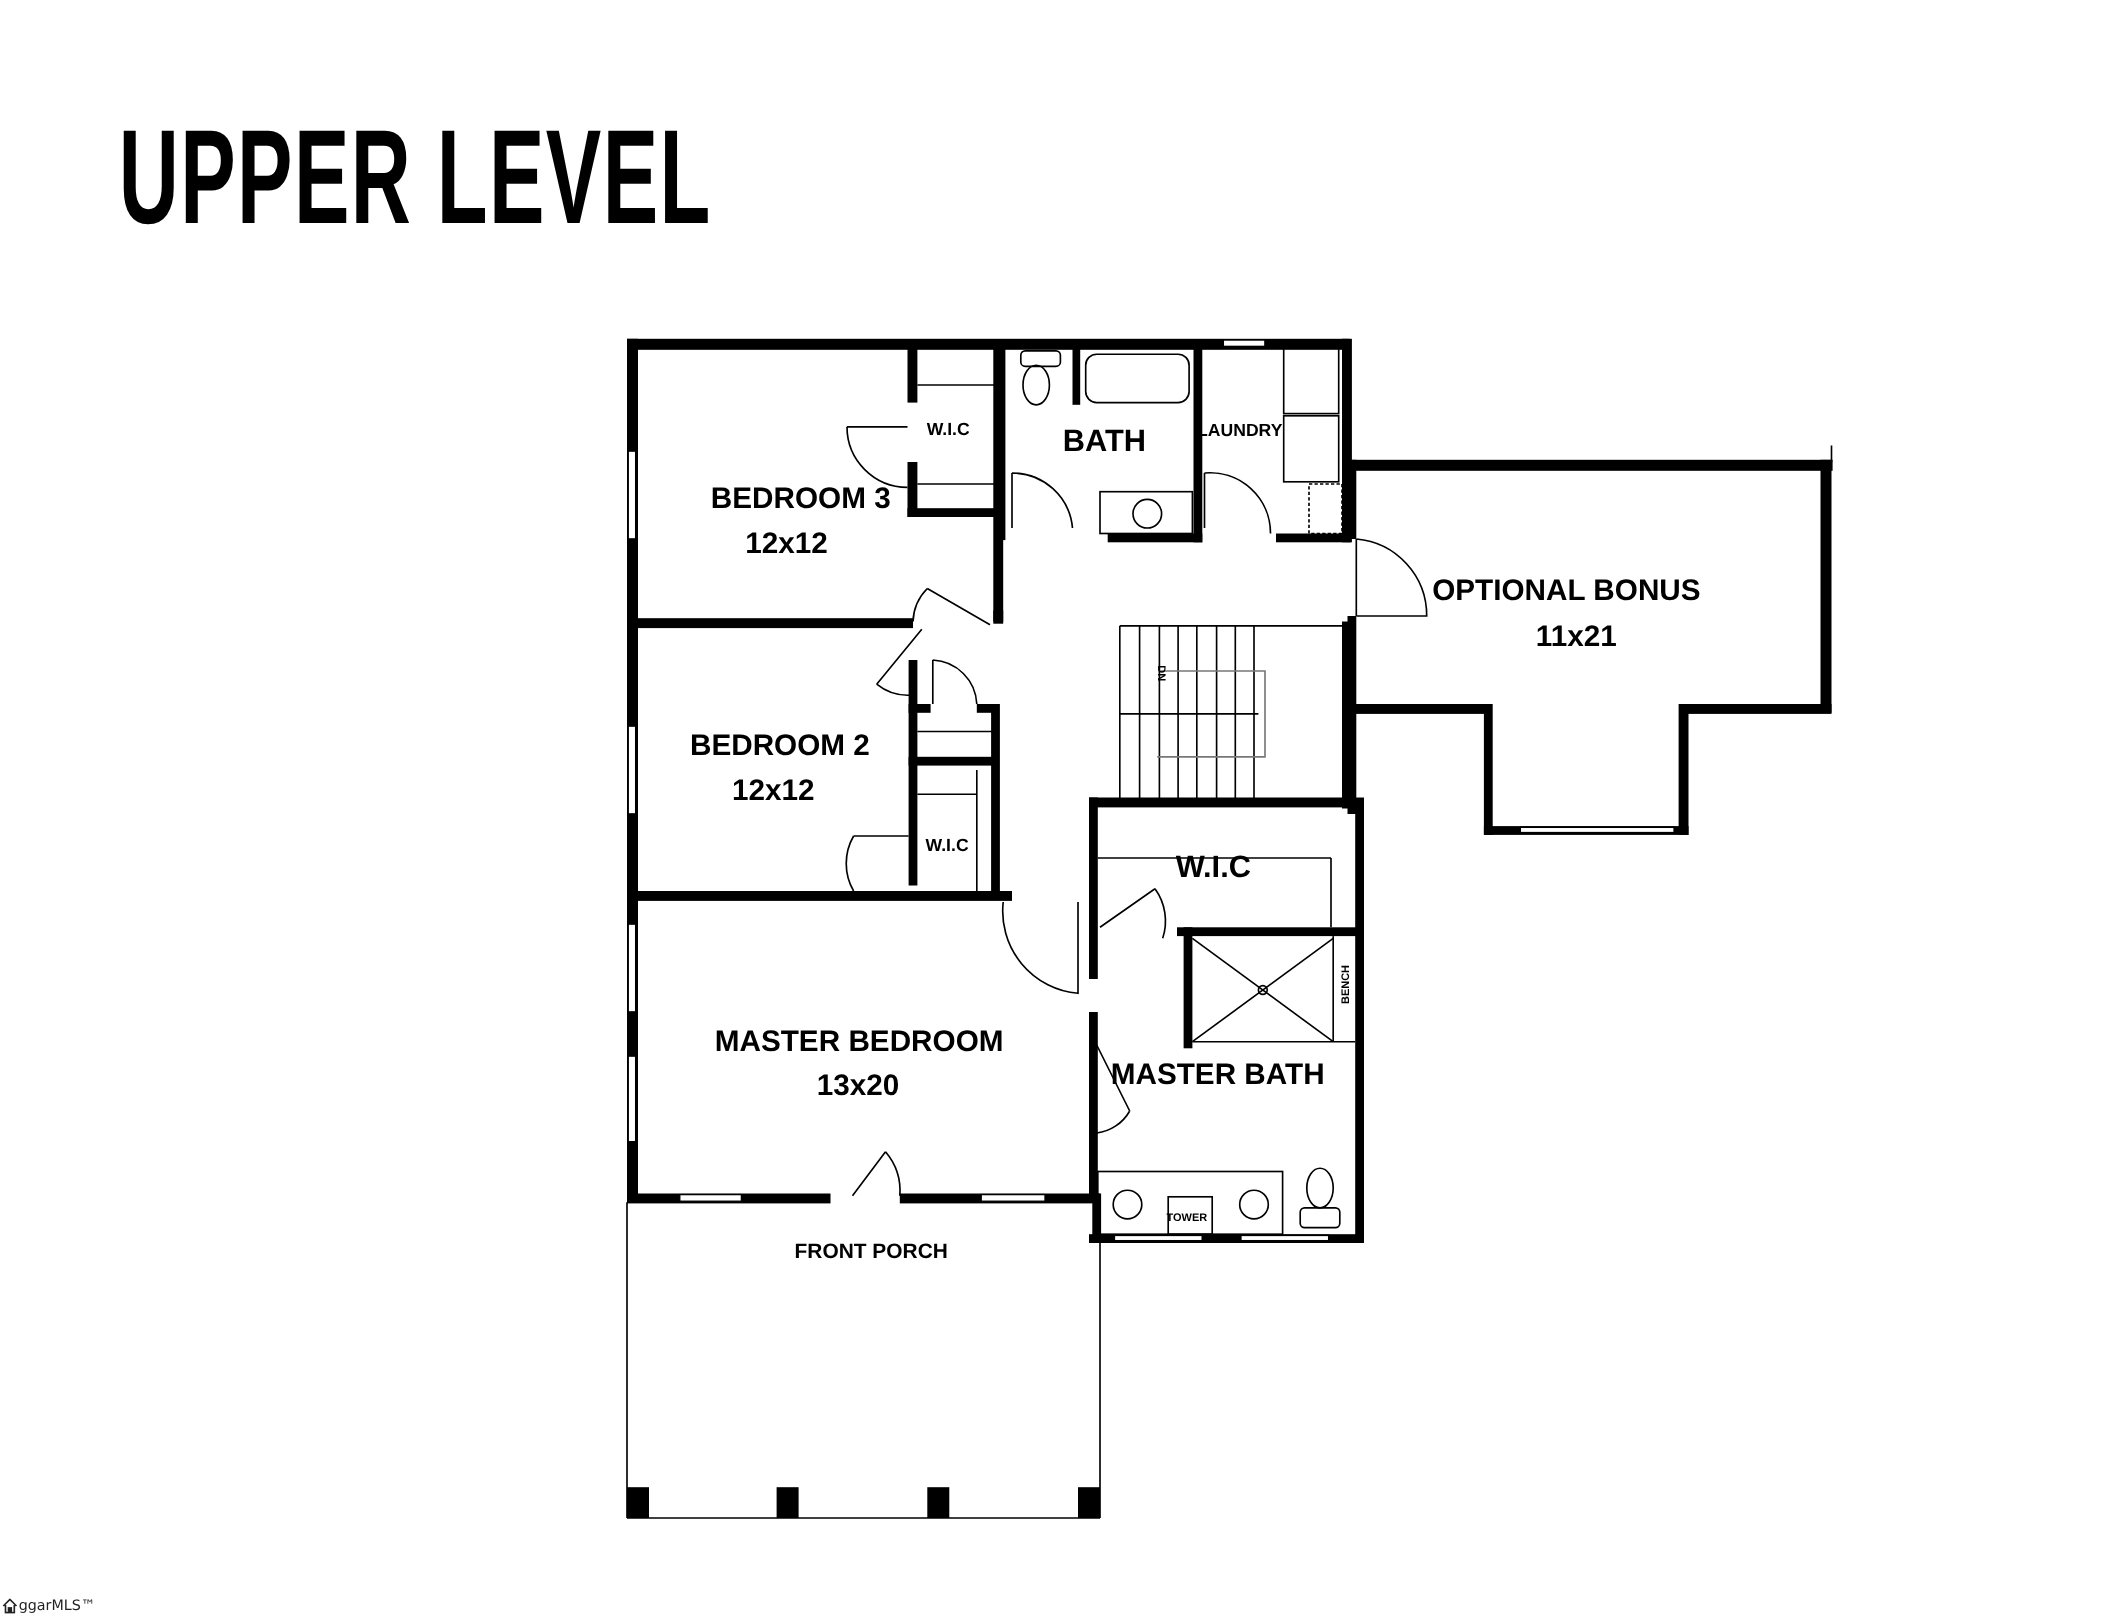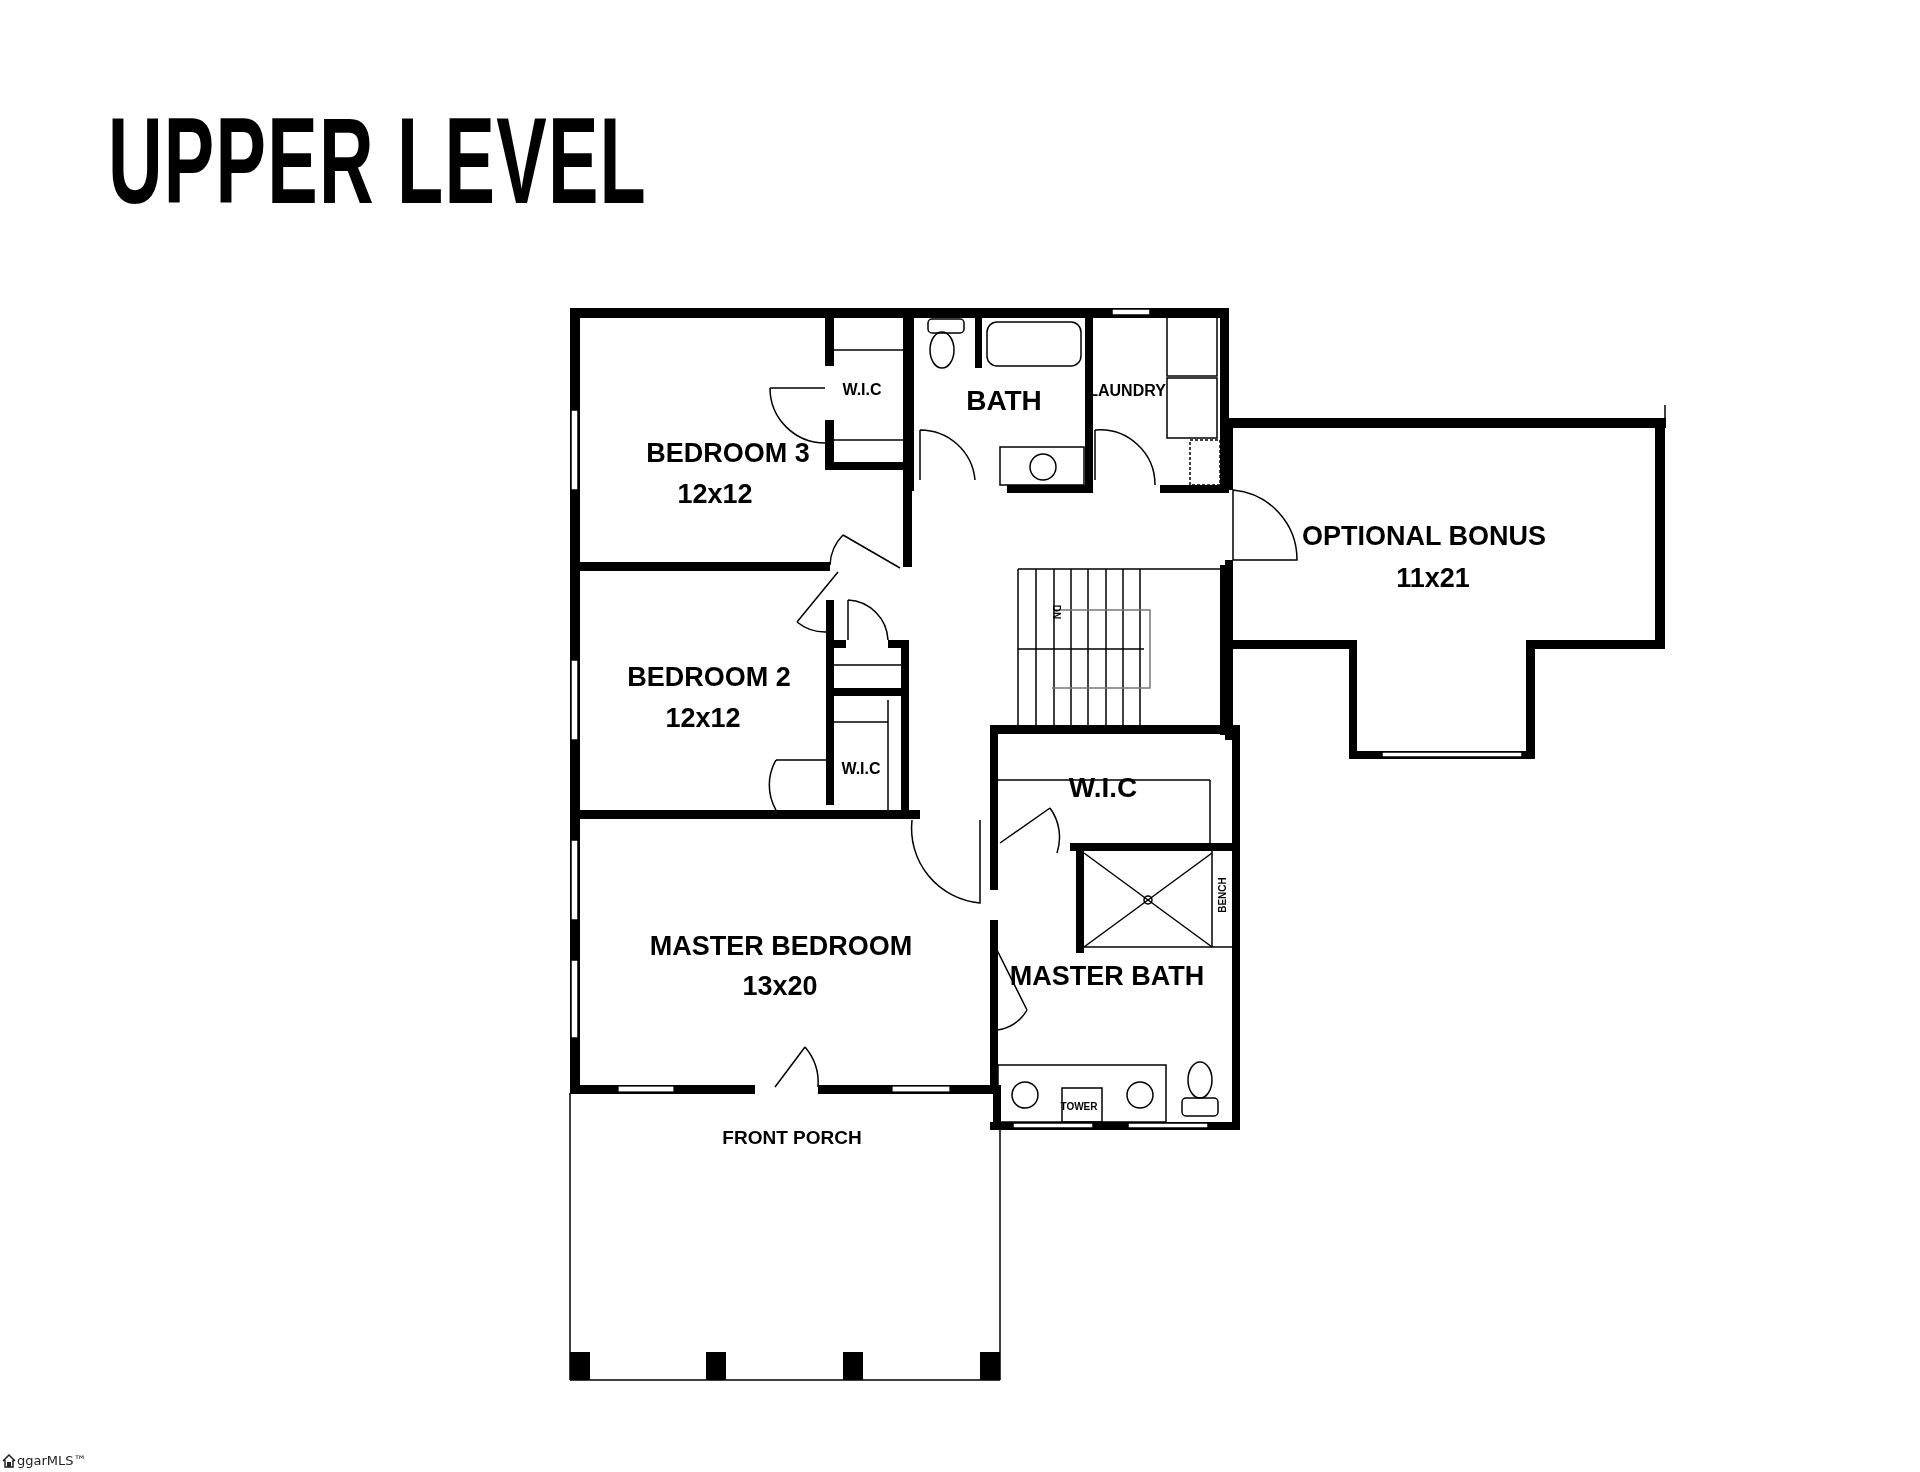--- a/index.html
+++ b/index.html
@@ -1,20 +1,20 @@
 <!DOCTYPE html>
 <html><head>
 <meta charset="utf-8">
 <style>
   html, body { margin:0; padding:0; background:#ffffff; }
   body { width:1920px; height:1472px; position:relative; overflow:hidden; font-family:"Liberation Sans", sans-serif; }
   .title { position:absolute; left:108px; top:100px; font-family:"Liberation Sans", sans-serif; font-weight:700; font-size:122px; line-height:1; color:#000; transform:scaleX(0.62); transform-origin:left top; letter-spacing:2px; }
   svg.plan { position:absolute; left:0; top:0; }
   .lbl { font-family:"Liberation Sans", sans-serif; font-weight:700; fill:#000; text-anchor:middle; }
-  .watermark { position:absolute; left:2px; top:1453px; font-size:13px; color:#222; font-family:"DejaVu Sans", sans-serif; display:flex; align-items:center; gap:1px; }
+  .watermark { position:absolute; left:2px; top:1453px; font-size:13px; color:#222; font-family:"DejaVu Sans", sans-serif; display:flex; gap:1px; }
   .watermark .house { width:14px; height:14px; }
 </style>
 </head>
 <body>
 
 <div class="title">UPPER LEVEL</div>
 
 <svg class="plan" width="1920" height="1472" viewBox="0 0 1920 1472" xmlns="http://www.w3.org/2000/svg">
   <g fill="#000">
 

